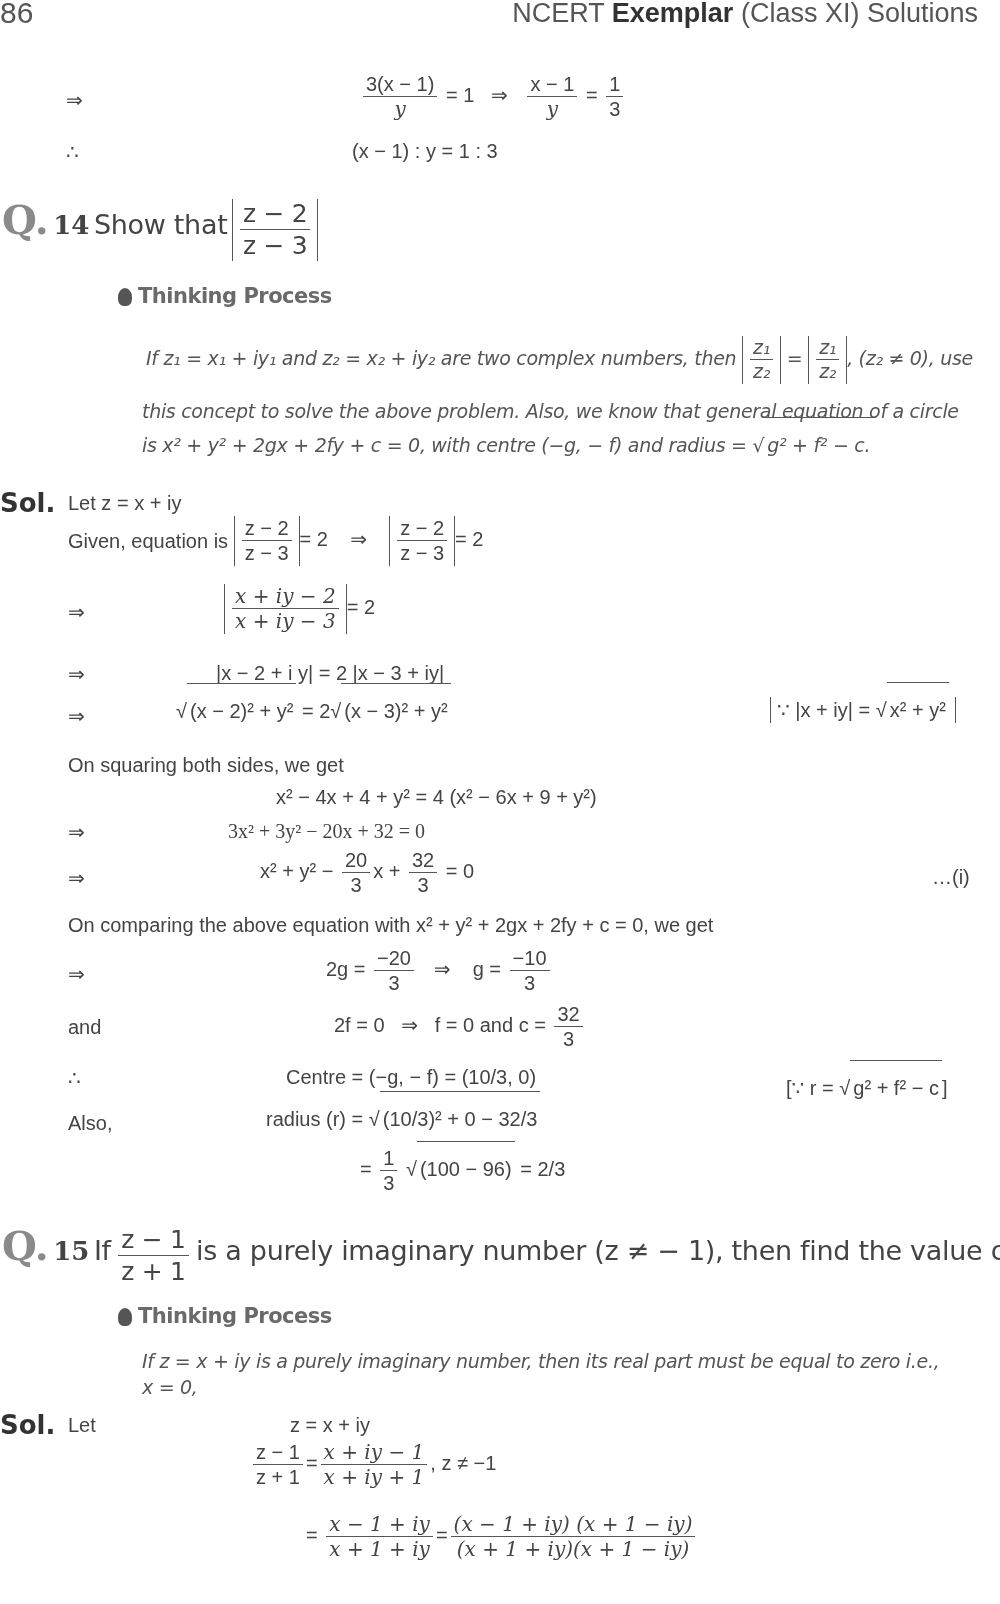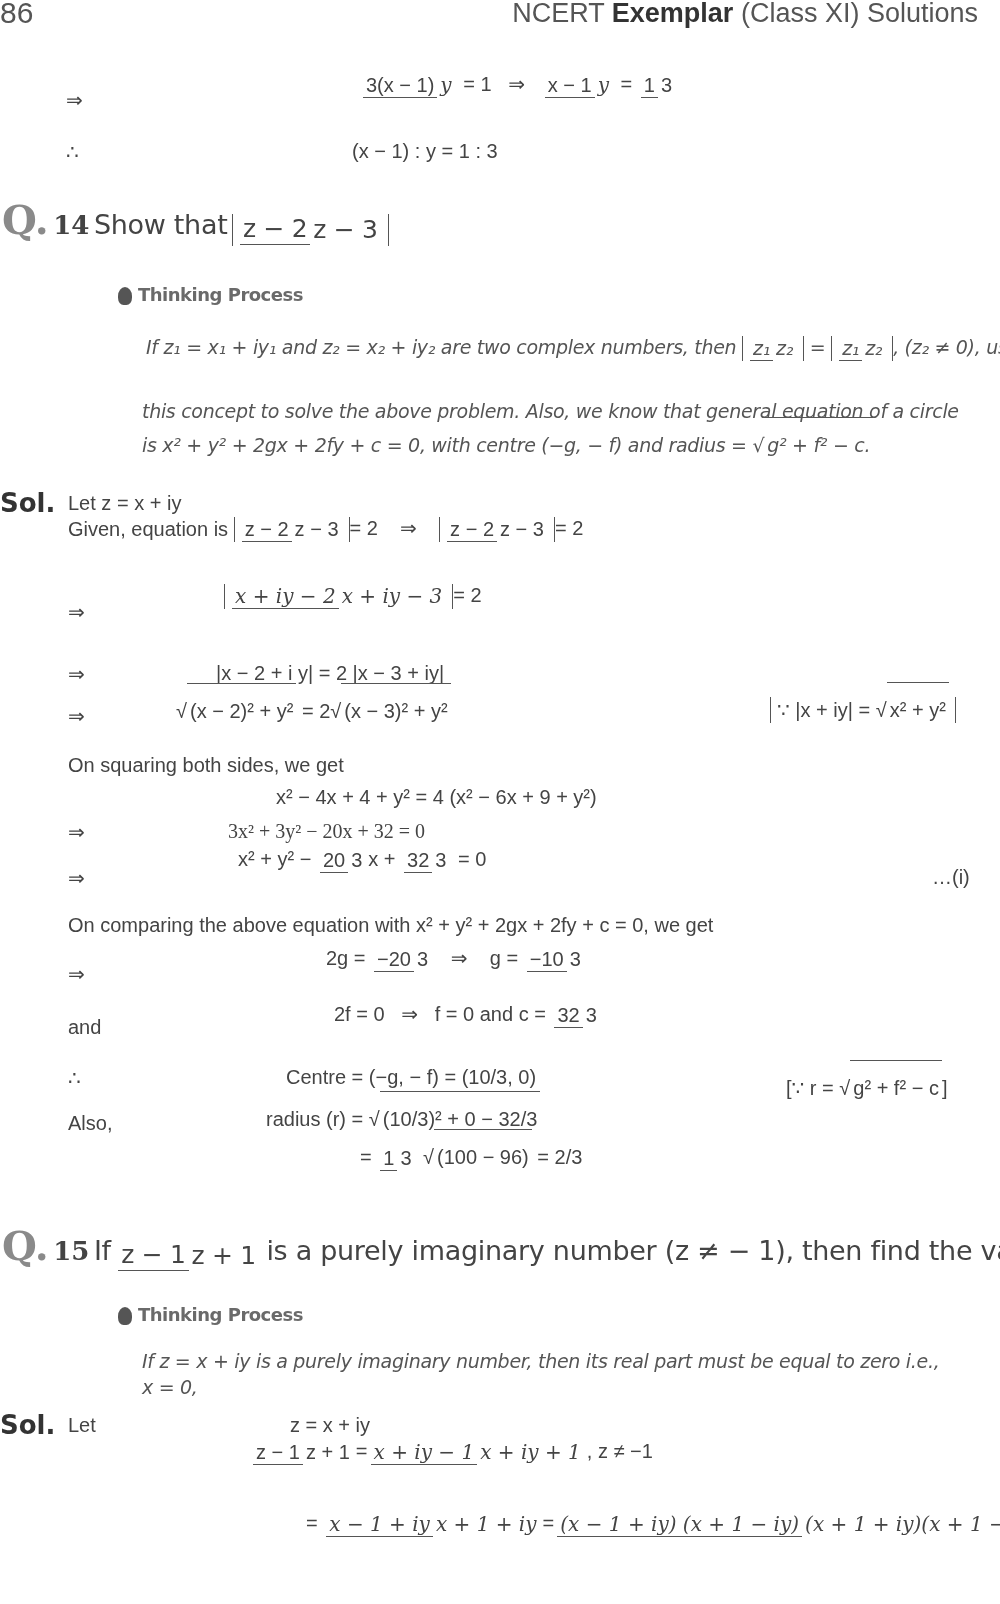--- a/index.html
+++ b/index.html
@@ -4,30 +4,30 @@
 <style>
   html, body { margin: 0; padding: 0; background: #ffffff; }
   body { width: 1000px; height: 1604px; position: relative; overflow: hidden;
          font-family: "Liberation Sans", sans-serif; color: #3a3a3a; }
   .abs { position: absolute; white-space: nowrap; }
   .page-num { left: 0; top: -4px; font-size: 30px; color: #555; font-weight: 300; }
   .running-head { right: 22px; top: -2px; font-size: 27px; color: #555; }
   .running-head b { color: #333; }
   .math { font-family: "Liberation Sans", sans-serif; font-size: 20px; color: #444; }
   .var { font-style: italic; font-family: "DejaVu Serif", serif; }
-  .frac { display: inline-flex; align-items: center; vertical-align: middle; margin: 0 3px; }
+  .frac { display: inline-flex; flex-direction: column; align-items: center; vertical-align: middle; margin: 0 3px; }
   .frac .num { padding: 0 3px; border-bottom: 1.3px solid #555; line-height: 1.2; }
   .frac .den { padding: 0 3px; line-height: 1.25; }
   .absbar { display: inline-block; border-left: 1.4px solid #555; border-right: 1.4px solid #555; padding: 0 4px; vertical-align: middle; }
   .sqrt { display: inline-block; }
   .sqrt .rad { border-top: 1.3px solid #555; padding: 16px 3px; }
   .q-mark { font-family: "DejaVu Serif", serif; font-weight: bold; font-size: 40px; color: #8a8a8a; }
   .q-num { font-family: "DejaVu Serif", serif; font-weight: bold; font-size: 26px; color: #444; }
   .q-text { font-size: 27px; color: #444; font-family: "DejaVu Sans", sans-serif; letter-spacing: -0.3px; }
-  .tp-head { font-size: 18px; font-weight: bold; color: #6a6a6a; font-family: "DejaVu Sans", sans-serif; letter-spacing: -0.5px; }
+  .tp-head { font-size: 21px; font-weight: bold; color: #6a6a6a; font-family: "DejaVu Sans", sans-serif; letter-spacing: -0.5px; }
   .bulb { display: inline-block; width: 14px; height: 18px; background: #555; border-radius: 50% 50% 40% 40%; vertical-align: middle; margin-right: 6px; }
   .tp-text { font-size: 19px; font-style: italic; color: #555; font-family: "DejaVu Sans", sans-serif; letter-spacing: -0.3px; }
   .sol-label { font-size: 26px; font-weight: bold; color: #333; font-family: "DejaVu Sans", sans-serif; }
   .bracket { border-left: 1.4px solid #555; border-right: 1.4px solid #555; padding: 2px 6px; }
 </style>
 </head>
 <body>
 
 <div class="abs page-num">86</div>
 <div class="abs running-head">
@@ -122,21 +122,21 @@
 <div class="abs math" style="left:770px;top:698px;">
   <span class="bracket"><span>∵  |x + iy| =</span> <span class="sqrt">√<span class="rad">x² + y²</span></span></span>
 </div>
 
 <div class="abs math" style="left:68px;top:754px;">On squaring both sides, we get</div>
 <div class="abs math" style="left:276px;top:786px;">x² − 4x + 4 + y² = 4 (x² − 6x + 9 + y²)</div>
 <div class="abs math" style="left:68px;top:820px;">⇒</div>
 <div class="abs math" style="left:228px;top:820px;font-family:Liberation Serif, serif;">3x² + 3y² − 20x + 32 = 0</div>
 
 <div class="abs math" style="left:68px;top:866px;">⇒</div>
-<div class="abs math" style="left:238px;top:848px;">
+<div class="abs math" style="left:260px;top:848px;">
   <span>x² + y² −</span>
   <span class="frac">
       <span class="num">20</span>
       <span class="den">3</span>
     </span><span>x +</span>
   <span class="frac">
       <span class="num">32</span>
       <span class="den">3</span>
     </span>
   <span>= 0</span>

